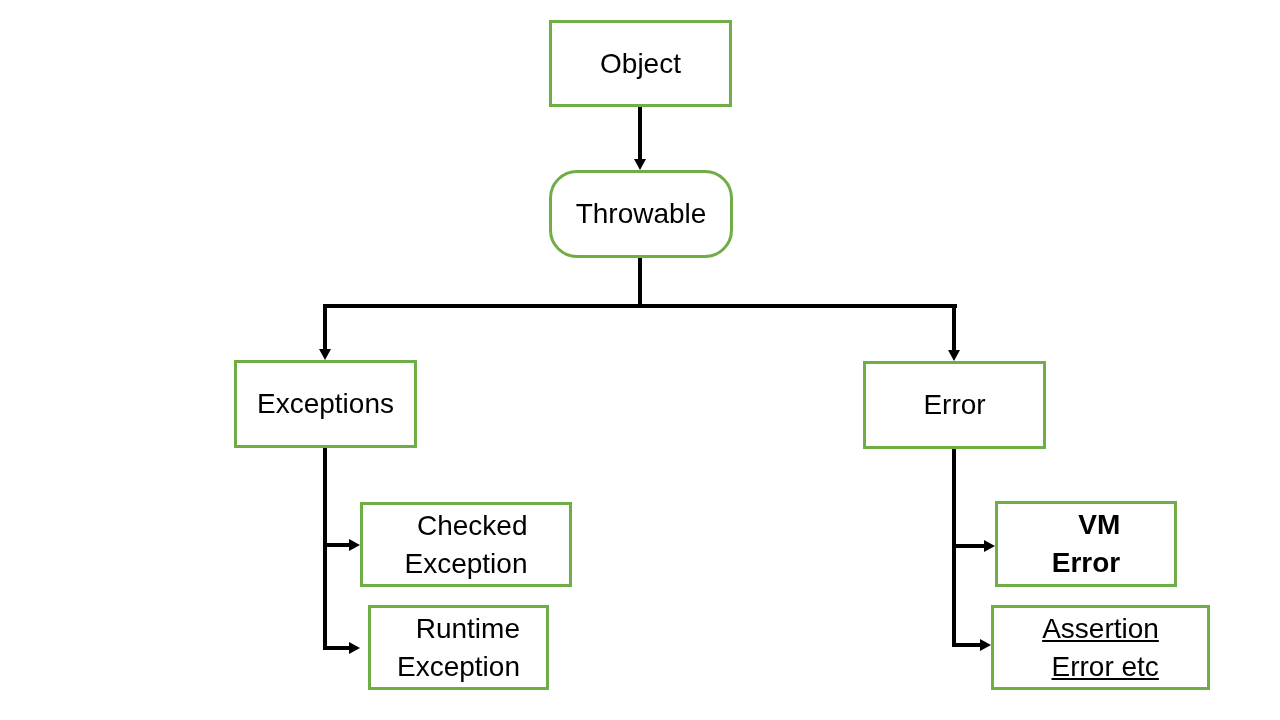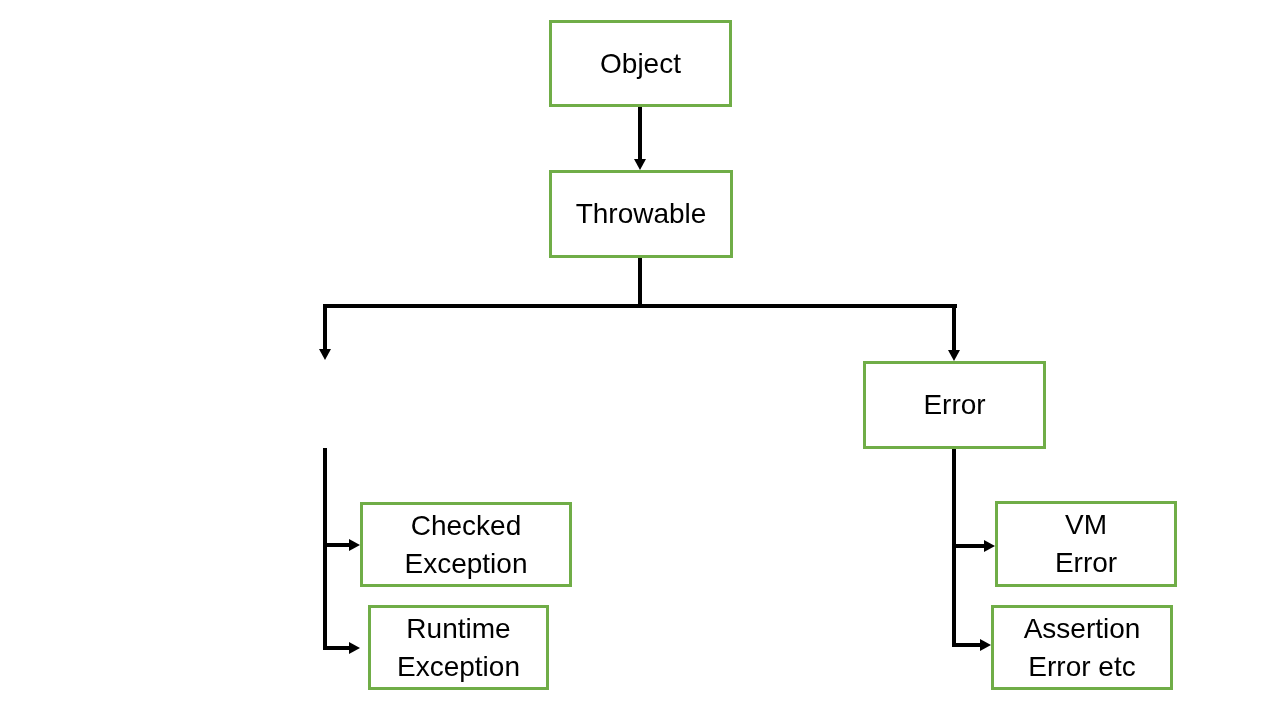--- a/index.html
+++ b/index.html
@@ -18,33 +18,33 @@
   
   .node {
     position: absolute;
     box-sizing: border-box;
     border: 3px solid var(--green, #70AD47);
     background: var(--fill, #ffffff);
     color: var(--ink, #000000);
     display: flex;
     align-items: center;
     justify-content: center;
-    text-align: center;
+    text-align: right;
     white-space: pre-line;
     font-size: 28px;
     line-height: 38px;
   }
   #n-object     { left: 549px; top: 20px;  width: 183px; height: 87px; }
-  #n-throwable  { left: 549px; top: 170px; width: 184px; height: 88px; }
+  #n-throwable  { left: 549px; top: 170px; width: 184px; height: 88px; border-radius: 28px; }
   #n-exceptions { left: 234px; top: 360px; width: 183px; height: 88px; }
   #n-error      { left: 863px; top: 361px; width: 183px; height: 88px; }
   #n-checked    { left: 360px; top: 502px; width: 212px; height: 85px; }
   #n-runtime    { left: 360px; top: 605px; width: 181px; height: 85px; margin-left: 8px; }
-  #n-vm         { left: 995px; top: 501px; width: 182px; height: 86px; }
-  #n-assertion  { left: 991px; top: 605px; width: 182px; height: 85px; }
+  #n-vm         { left: 995px; top: 501px; width: 182px; height: 86px; font-weight: bold; }
+  #n-assertion  { left: 991px; top: 605px; width: 219px; height: 85px; text-decoration: underline; }
 
   
   .line {
     position: absolute;
     background: var(--ink, #000000);
   }
   
   #l-obj-thr        { left: 638px; top: 107px; width: 4px;   height: 53px; }
   
   #l-thr-stem       { left: 638px; top: 258px; width: 4px;   height: 50px; }
@@ -84,20 +84,21 @@
   #a-vm     { left: 984px; top: 540px; }
   #a-assert { left: 980px; top: 639px; }
 </style>
 </head>
 <body>
 
 <div id="canvas">
 
   <div class="node" id="n-object">Object</div>
   <div class="node" id="n-throwable">Throwable</div>
+  <div class="node" id="n-exceptions">Exceptions</div>
   <div class="node" id="n-error">Error</div>
   <div class="node" id="n-checked">Checked
 Exception</div>
   <div class="node" id="n-runtime">Runtime
 Exception</div>
   <div class="node" id="n-vm">VM
 Error</div>
   <div class="node" id="n-assertion">Assertion
 Error etc</div>
 

